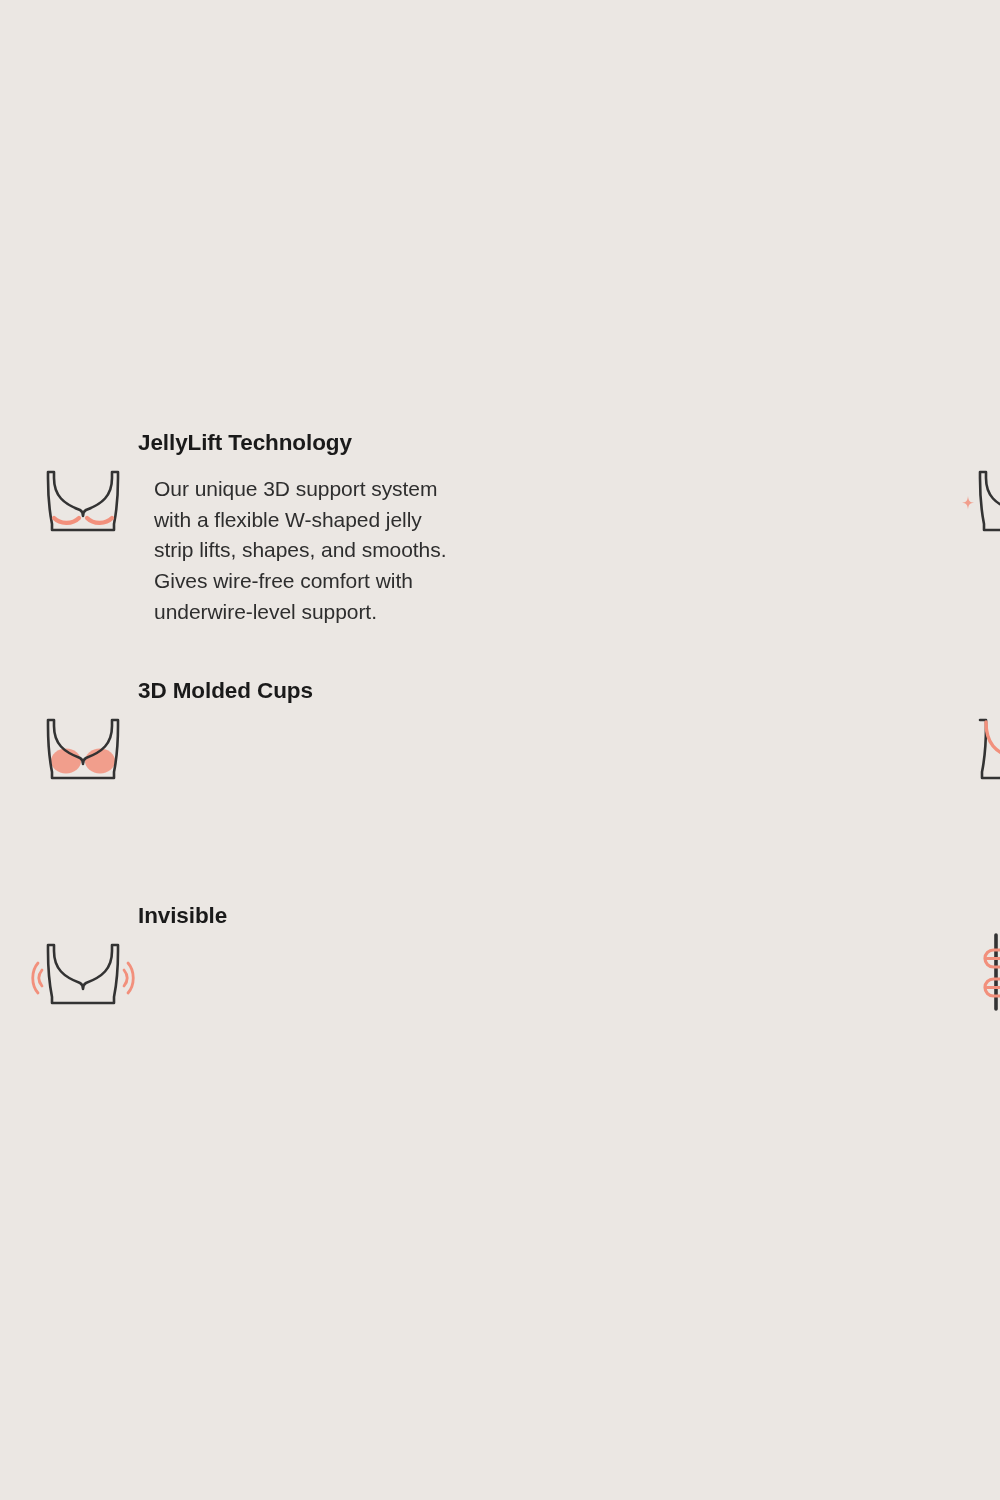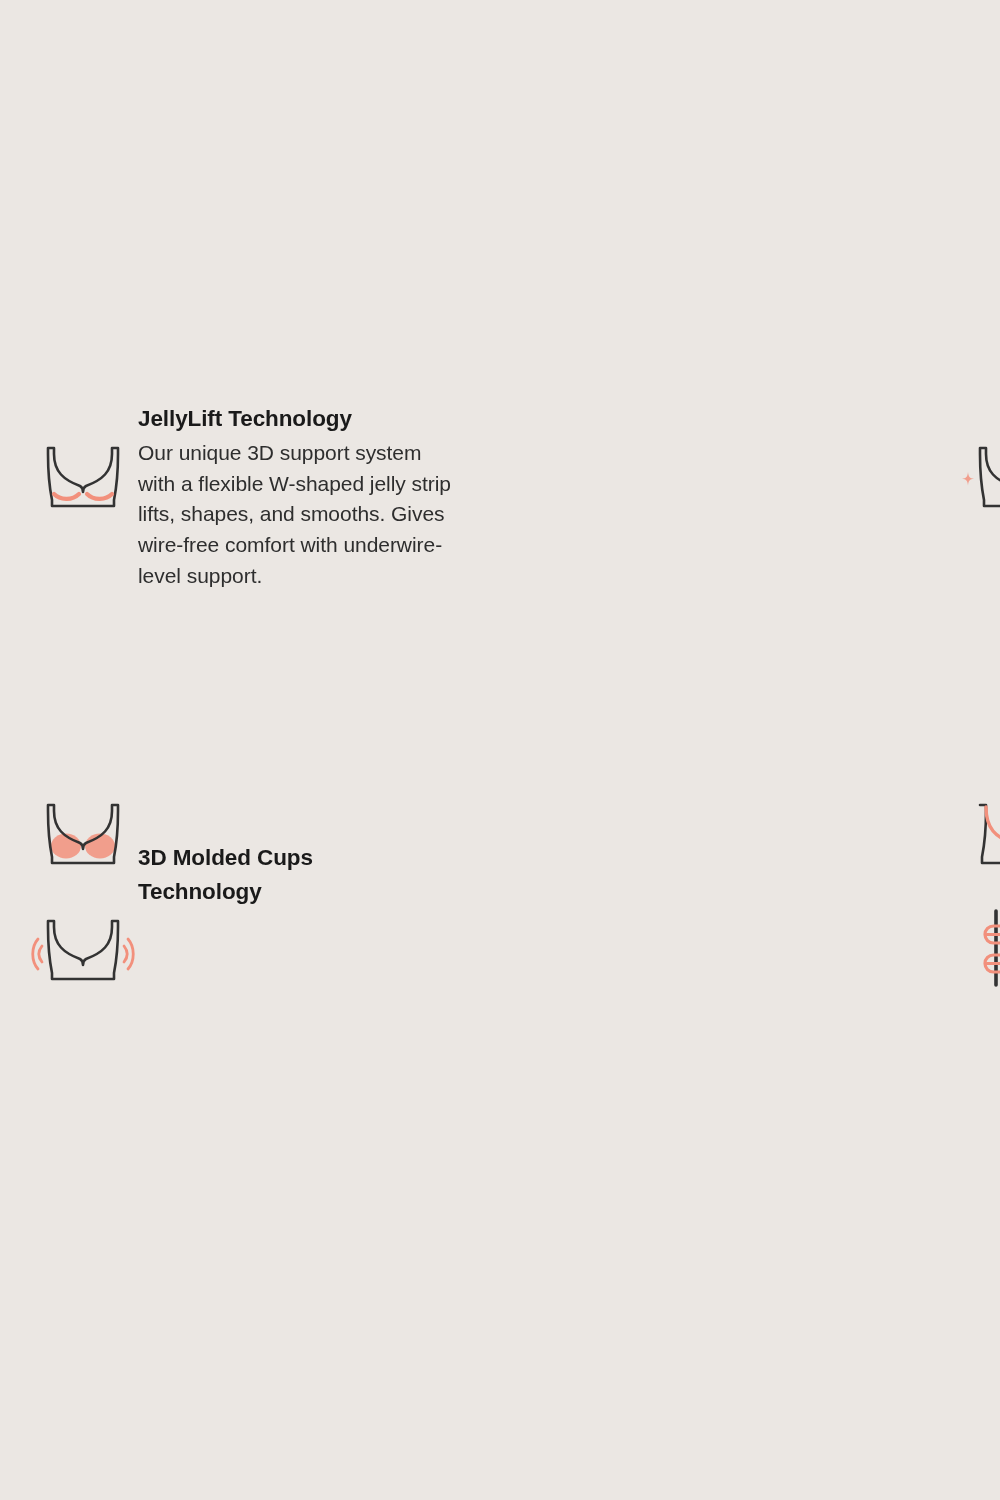--- a/index.html
+++ b/index.html
@@ -10,40 +10,40 @@
     width: 1000px;
     height: 1500px;
     background: #EBE7E3;
     font-family: "Liberation Sans", sans-serif;
     overflow: hidden;
   }
 
   #feature-grid {
     position: absolute;
     left: 0;
-    top: 404px;
+    top: 428px;
     width: 1000px;
     display: grid;
     grid-template-columns: 470px 470px;
     grid-template-rows: auto auto auto;
     column-gap: 12px;
     row-gap: 0px;
   }
 
   .feature {
     display: flex;
     align-items: flex-start;
     box-sizing: border-box;
   }
   .feature.col-left  { padding-left: 28px; }
   .feature.col-right { padding-left: 478px; }
 
   
   .row-1 { height: 248px; }
-  .row-2 { height: 225px; align-items: flex-end; }
+  .row-2 { height: 225px; }
   .row-3 { height: 190px; }
 
   .feature-icon {
     width: 110px;
     flex: 0 0 110px;
     display: flex;
     align-items: flex-start;
     justify-content: center;
     padding-top: 30px;
   }
@@ -66,21 +66,21 @@
     margin: 0 0 4px 0;
     white-space: nowrap;
   }
 
   .feature-body {
     font-size: 21px;
     font-weight: normal;
     color: #2E2E2E;
     line-height: 1.47;
     letter-spacing: -0.05px;
-    margin: 0;
+    margin: 16px;
   }
 
   .col-left .feature-body  { max-width: 318px; }
   .col-left .feature-title,
   .col-right .feature-title { max-width: 340px; }
 </style>
 </head>
 <body>
 
 <div id="feature-grid">
@@ -138,21 +138,21 @@
     <div class="feature-icon">
       <svg width="86" height="86" viewBox="0 0 86 86" fill="none">
         <path d="M8 14 L14 14 L14 20 C14 38 24 46 40 52 C42 53 43 55 43 58 C43 55 44 53 46 52 C62 46 72 38 72 20 L72 14 L78 14 L78 20 C78 44 76 56 74 66 L74 72 L12 72 L12 66 C10 56 8 44 8 20 Z" stroke="#333333" stroke-width="2.6" stroke-linejoin="round" stroke-linecap="round" fill="none"></path>
         <path d="M-2 32 C-9 40 -9 54 -2 62" stroke="#F2907C" stroke-width="2.8" stroke-linecap="round" fill="none"></path>
         <path d="M2 39 C-2 44 -2 50 2 55" stroke="#F2907C" stroke-width="2.8" stroke-linecap="round" fill="none"></path>
         <path d="M88 32 C95 40 95 54 88 62" stroke="#F2907C" stroke-width="2.8" stroke-linecap="round" fill="none"></path>
         <path d="M84 39 C88 44 88 50 84 55" stroke="#F2907C" stroke-width="2.8" stroke-linecap="round" fill="none"></path>
       </svg>
     </div>
     <div class="feature-text">
-      <h3 class="feature-title">Technology</h3>
+      <h3 class="feature-title">Invisible</h3>
     </div>
   </div>
 
   <div class="feature col-right row-3">
     <div class="feature-icon">
       <svg width="72" height="82" viewBox="0 0 72 82" fill="none">
 
         <line x1="17" y1="4" x2="17" y2="78" stroke="#333333" stroke-width="3.6" stroke-linecap="round"></line>
         <line x1="31" y1="4" x2="31" y2="78" stroke="#333333" stroke-width="3.6" stroke-linecap="round"></line>
 

